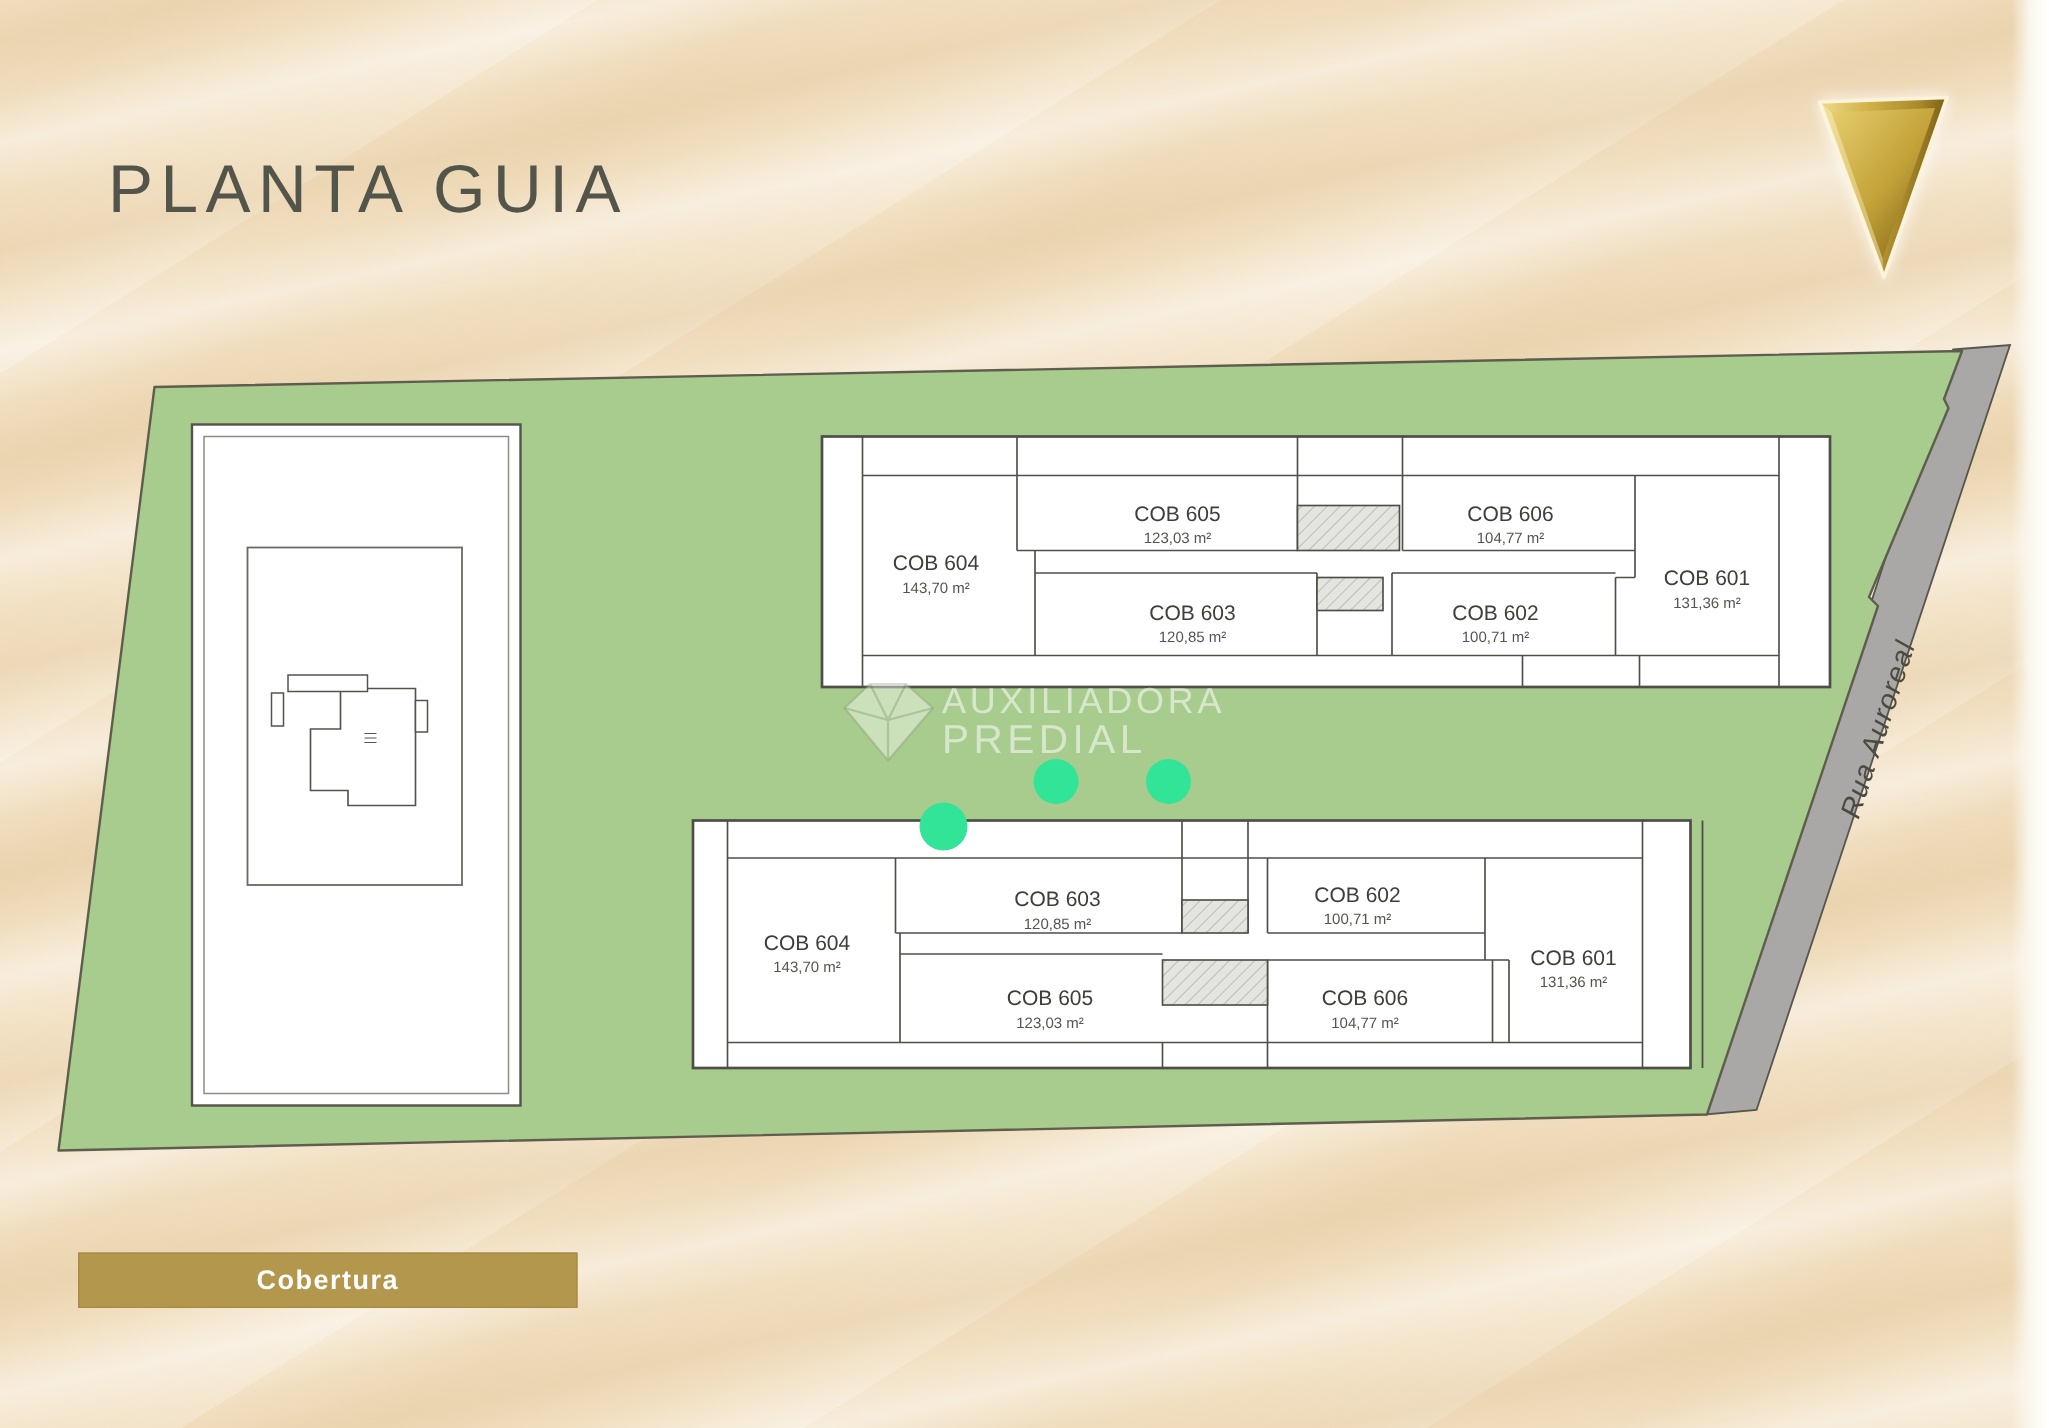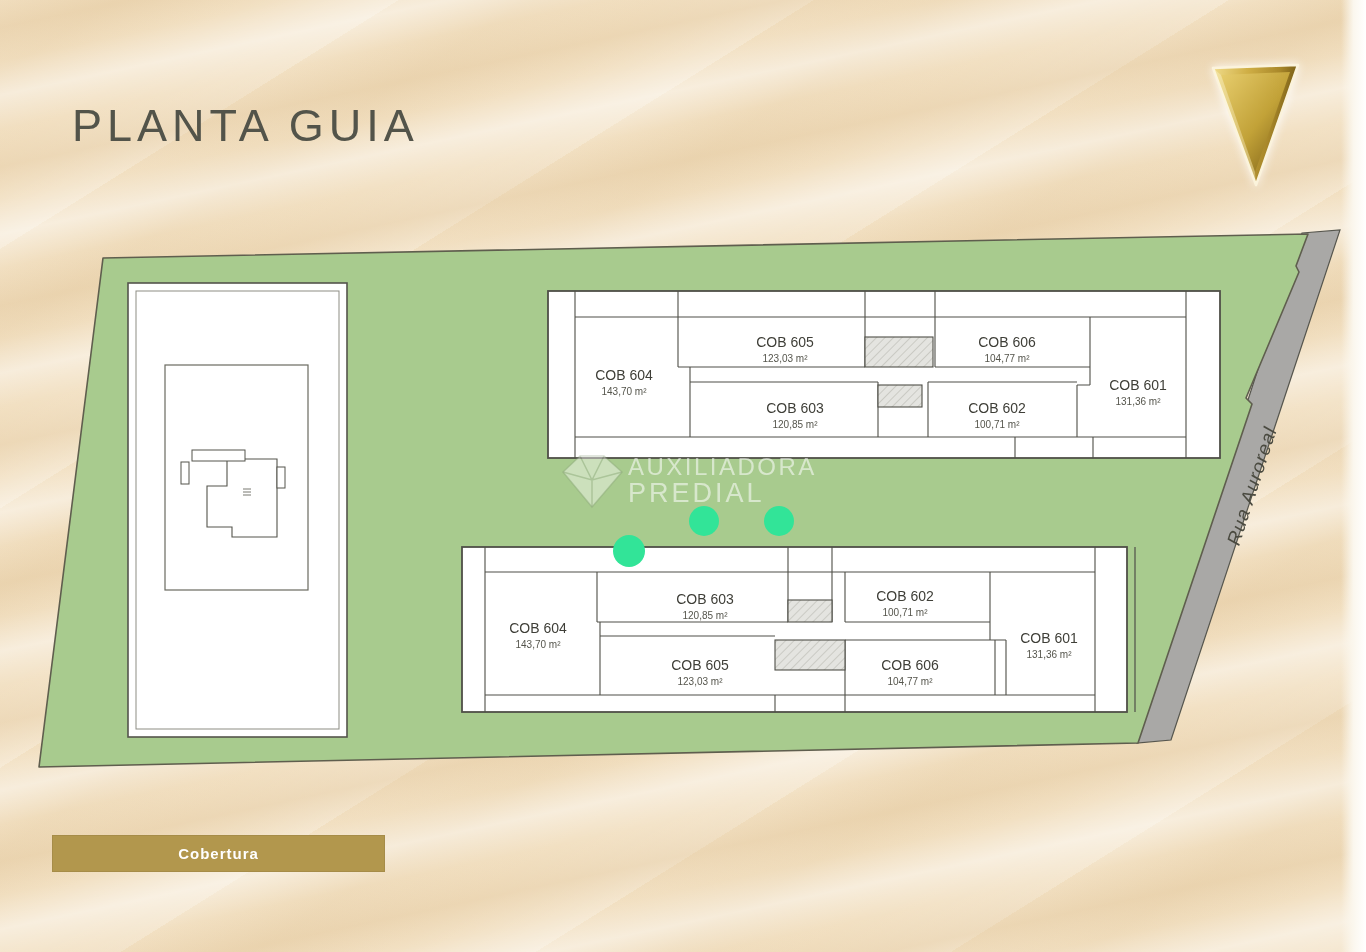--- a/index.html
+++ b/index.html
@@ -7,21 +7,21 @@
   .canvas{position:relative;width:1366px;height:952px;background-color:#f2e0c2;
     background-image:
       repeating-linear-gradient(-12deg, rgba(255,255,255,0) 0px, rgba(255,255,255,0.45) 34px, rgba(255,255,255,0) 68px, rgba(222,192,146,0.30) 100px, rgba(255,255,255,0) 136px),
       repeating-linear-gradient(-32deg, rgba(255,255,255,0.22) 0px, rgba(255,255,255,0) 80px, rgba(229,203,160,0.22) 150px, rgba(255,255,255,0) 220px);
   }
   .page-title{position:absolute;left:72px;top:100px;font-size:45px;font-weight:400;
     letter-spacing:5px;color:#53544a;}
   .plan-svg{position:absolute;left:0;top:0;}
   .legend-bar{position:absolute;left:52px;top:835px;width:333px;height:37px;background:#b2974d;
     border:1px solid #a68c48;box-sizing:border-box;display:flex;align-items:center;justify-content:center;}
-  .legend-bar span{color:#ffffff;font-size:15px;font-weight:bold;letter-spacing:1px;}
+  .legend-bar span{color:#ffffff;font-size:18px;font-weight:bold;letter-spacing:1px;}
   .edge-right{position:absolute;right:0;top:0;width:25px;height:952px;
     background:linear-gradient(to right, rgba(252,248,239,0), #fbf7ee 50%, #ffffff);}
   .north-arrow{position:absolute;left:1196px;top:48px;filter:drop-shadow(0 0 5px rgba(255,255,255,0.85));}
   text.unit-id{font-size:14px;fill:#3f3f38;}
   text.unit-area{font-size:10px;fill:#55554c;}
   text{font-family:"Liberation Sans",sans-serif;}
 </style>
 </head>
 <body>
 

